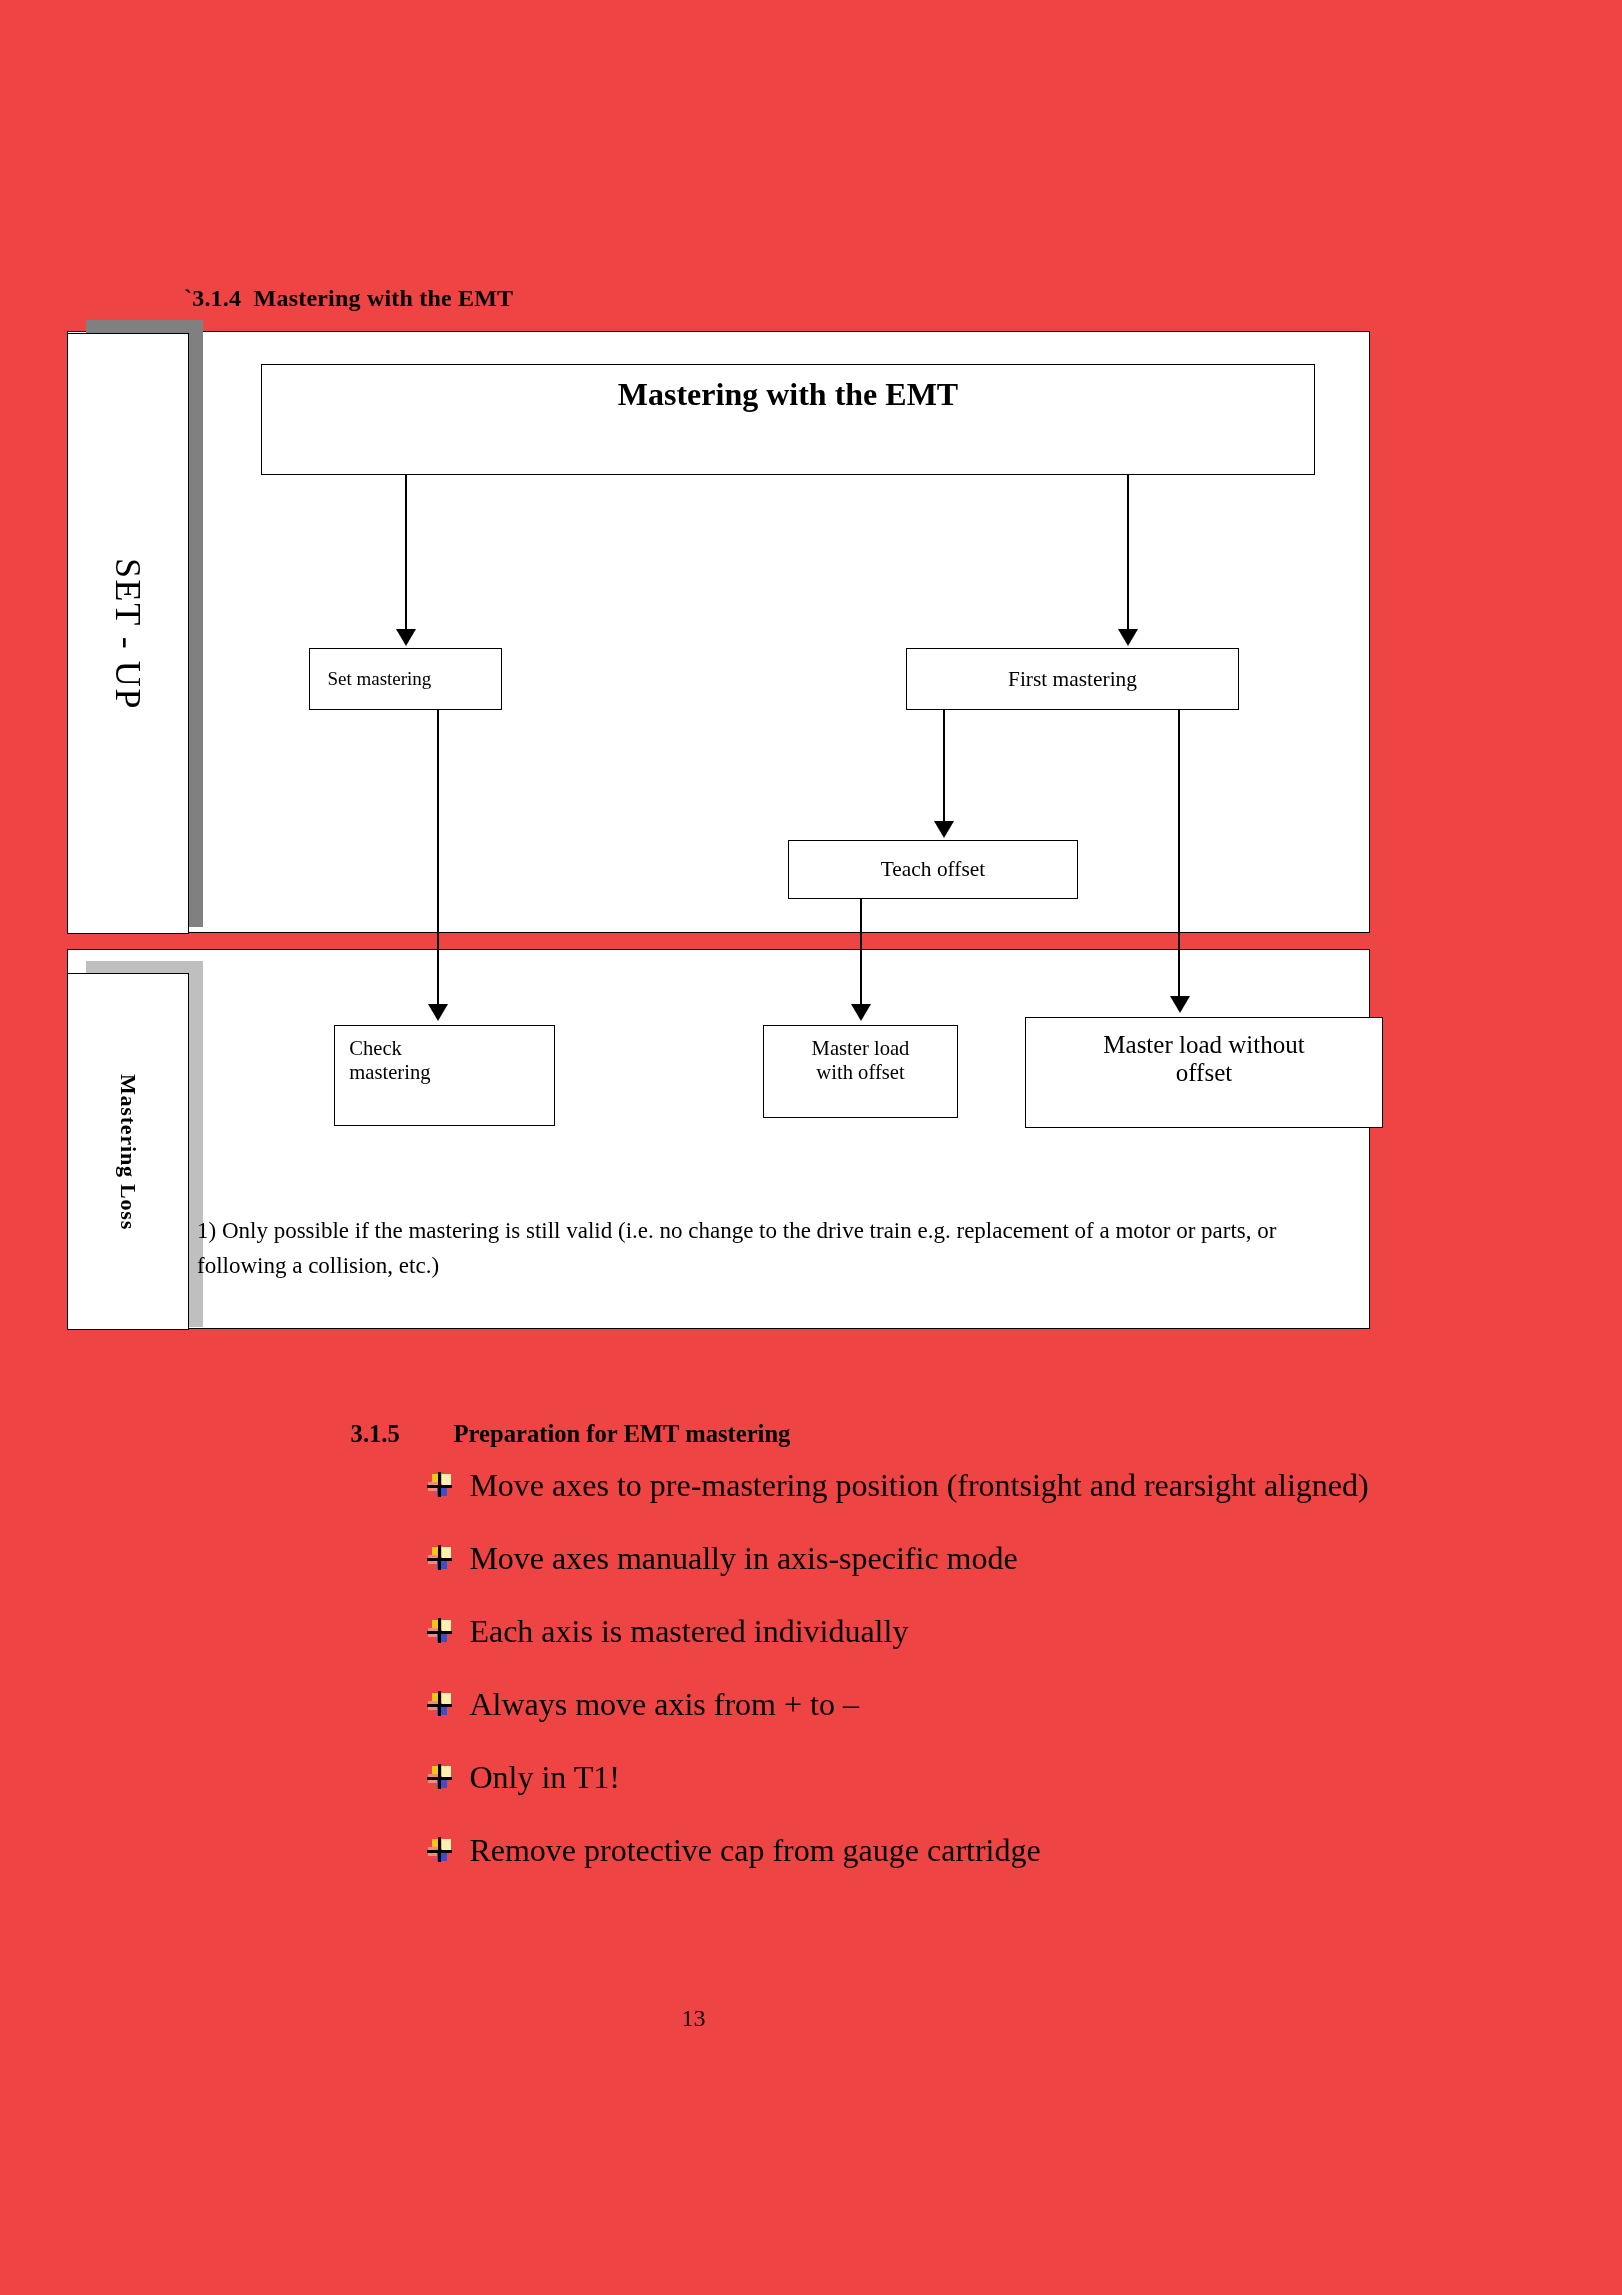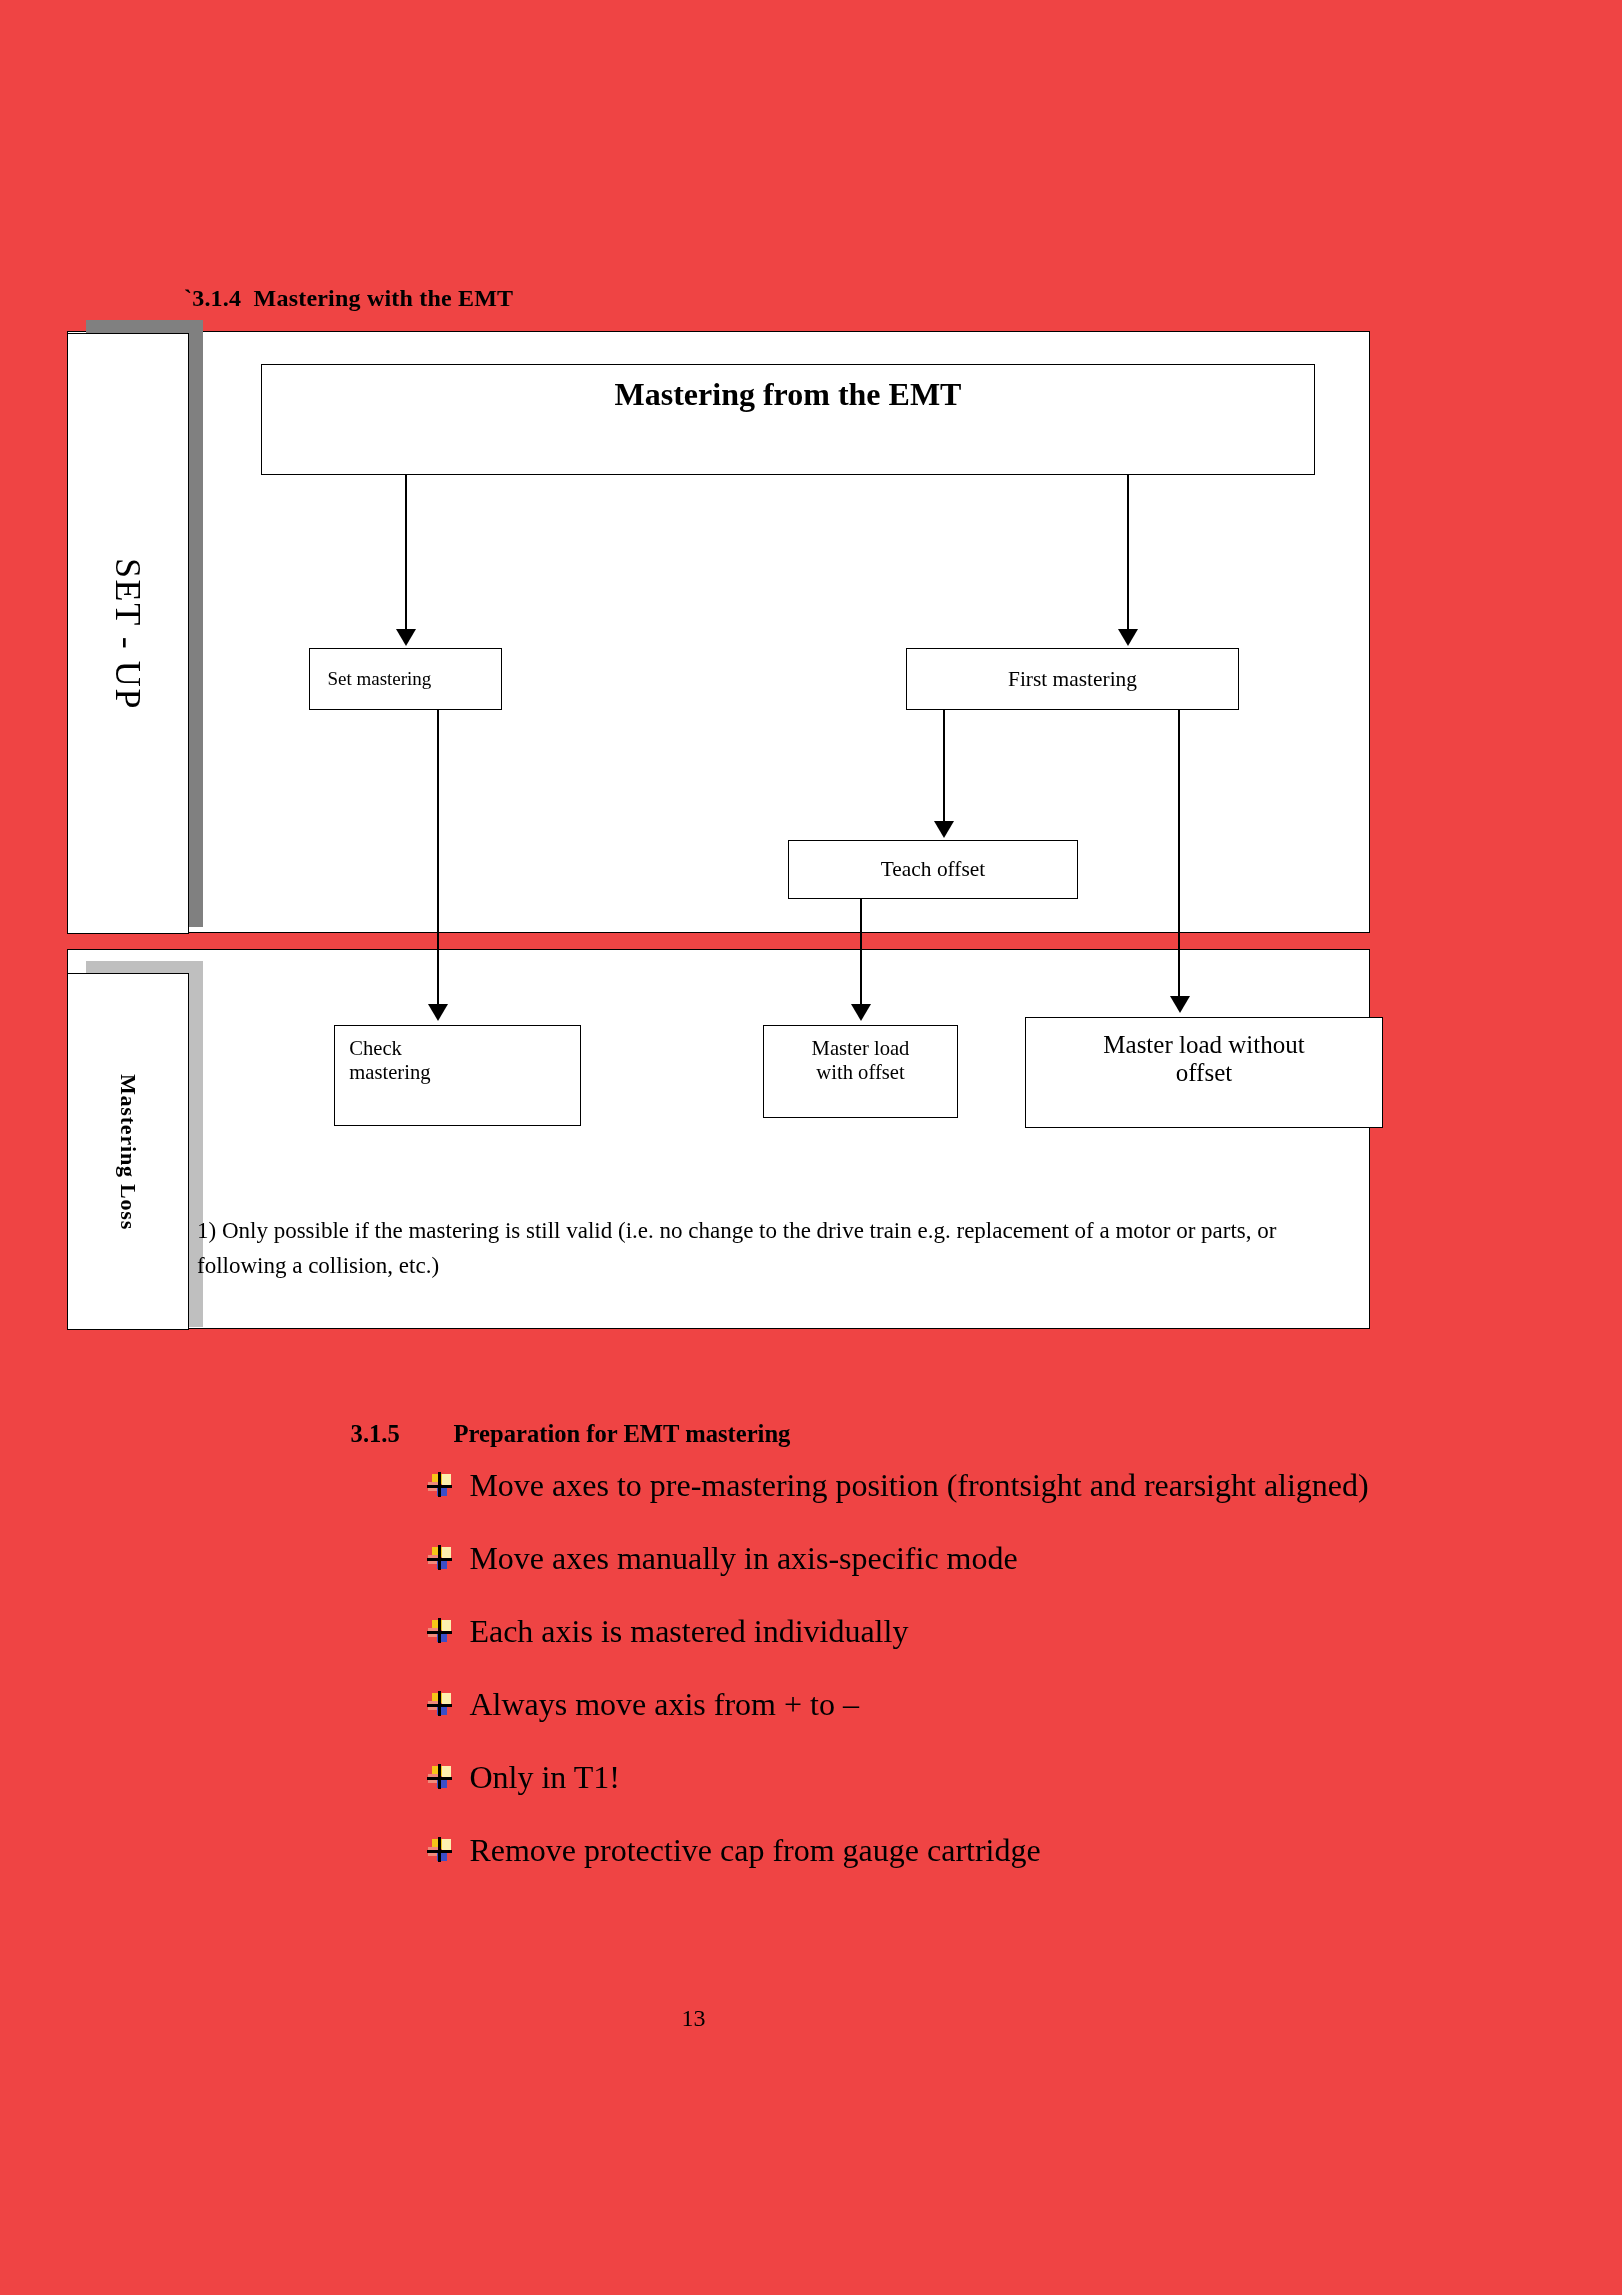--- a/index.html
+++ b/index.html
@@ -178,21 +178,21 @@
     justify-content: center;
   }
   #node-teach-offset .node-text {
     font-size: 21.4px;
     text-align: center;
   }
 
   #node-check-mastering {
     left: 334px;
     top: 1025px;
-    width: 247px;
+    width: 221px;
     height: 101px;
     align-items: flex-start;
     justify-content: flex-start;
   }
   #node-check-mastering .node-text {
     font-size: 20.6px;
     padding: 11px 0 0 14.3px;
     text-align: left;
   }
 
@@ -318,21 +318,21 @@
   <div class="sec-heading-314">`3.1.4  Mastering with the EMT</div>
 
   <div class="panel" id="panel-setup"></div>
 
   <div class="vlabel-shadow" id="setup-shadow"></div>
   <div class="vlabel-box" id="setup-box">
     <span class="vlabel-text rot" id="setup-label">SET - UP</span>
   </div>
 
   <div class="node" id="node-title">
-    <span class="node-text">Mastering from the EMT</span>
+    <span class="node-text">Mastering with the EMT</span>
   </div>
 
   <div class="conn conn-v" style="left:405px; top:475px; height:155px;"></div>
   <div class="arrowhead" style="left:396px; top:629px;"></div>
 
   <div class="conn conn-v" style="left:1127px; top:475px; height:155px;"></div>
   <div class="arrowhead" style="left:1118px; top:629px;"></div>
 
   <div class="conn conn-v" style="left:943px; top:710px; height:113px;"></div>
   <div class="arrowhead" style="left:934px; top:821px;"></div>

